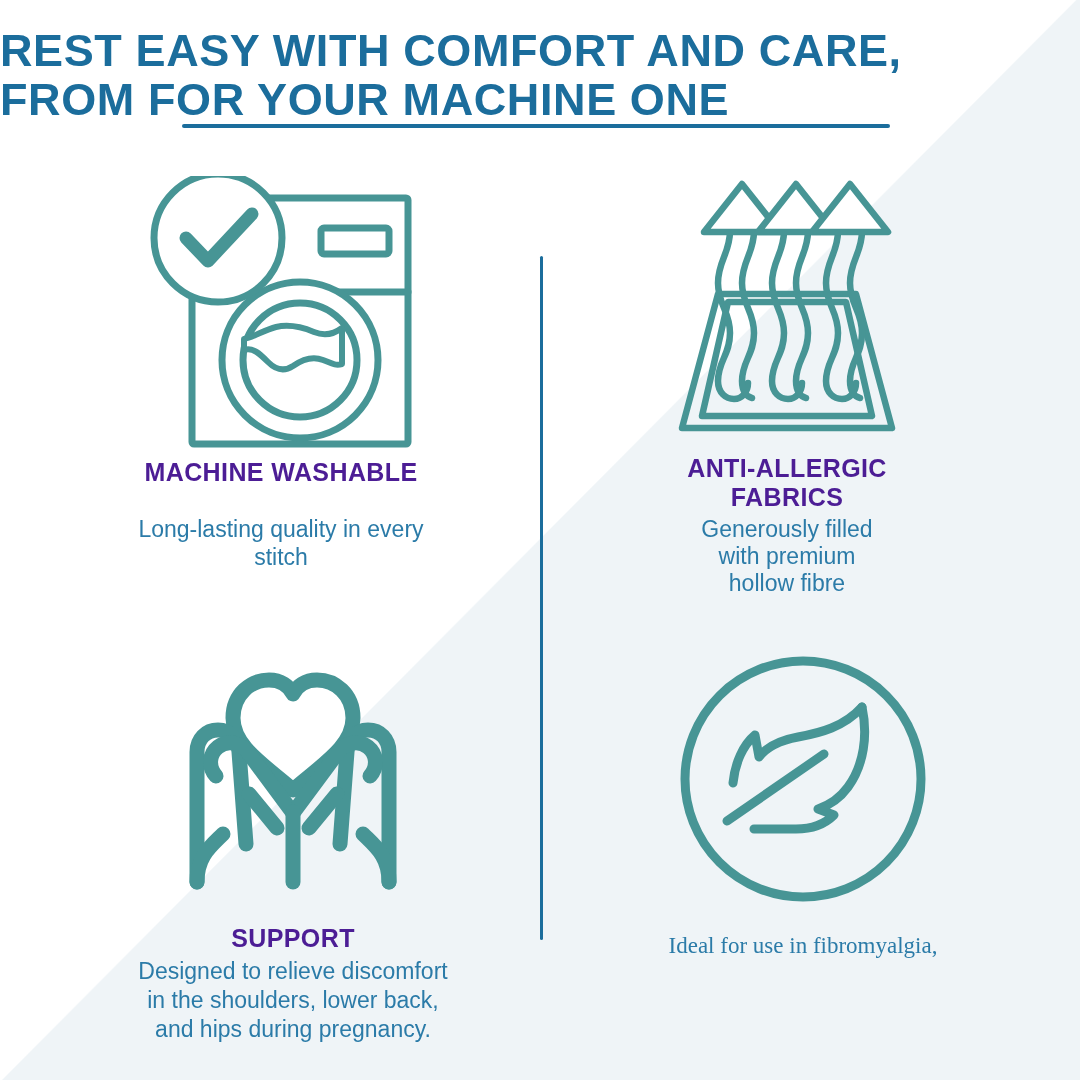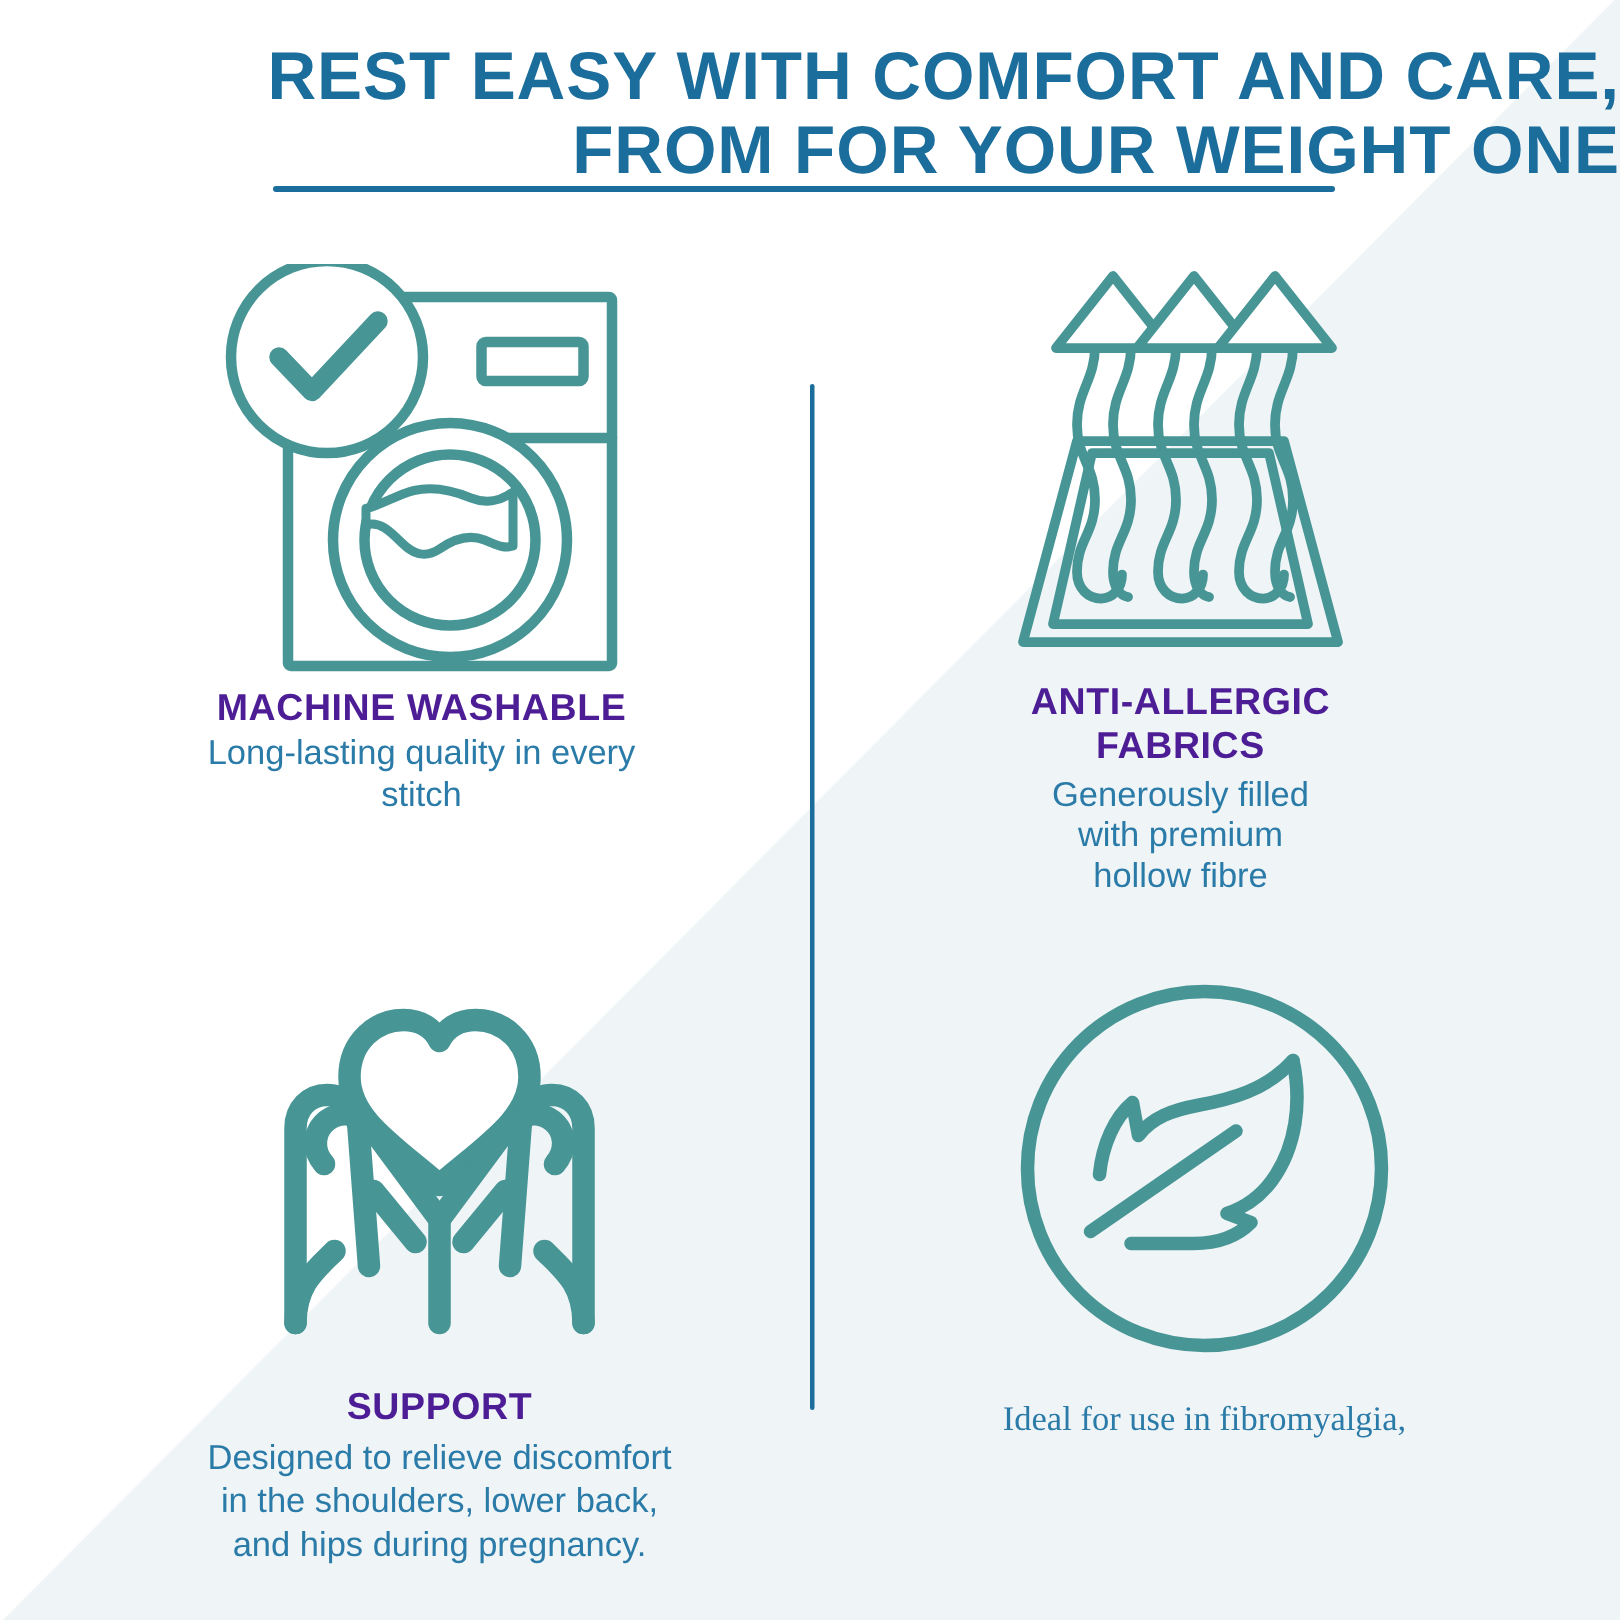--- a/index.html
+++ b/index.html
@@ -38,21 +38,21 @@
     width: 1080px;
     height: 1080px;
   }
 
   
   #headline-block {
     position: absolute;
     left: 0;
     top: 26px;
     width: 1080px;
-    text-align: right;
+    text-align: left;
   }
   .headline-line {
     display: block;
     color: #1b6d9c;
     font-size: 45px;
     font-weight: bold;
     letter-spacing: 0.6px;
     line-height: 49px;
     white-space: nowrap;
   }
@@ -104,21 +104,21 @@
     font-size: 23px;
     line-height: 28px;
     text-align: center;
     font-weight: normal;
   }
 
   
   #feature-machine-washable { left: 46px;  top: 176px;  width: 470px; }
   #feature-machine-washable .icon-wrap { height: 272px; }
   #feature-machine-washable .feature-title { margin-top: 10px; }
-  #feature-machine-washable .feature-desc  { }
+  #feature-machine-washable .feature-desc  { margin-top: 28px; }
 
   #feature-anti-allergic { left: 552px; top: 176px; width: 470px; }
   #feature-anti-allergic .icon-wrap { height: 272px; }
   #feature-anti-allergic .feature-title { margin-top: 6px; }
   #feature-anti-allergic .feature-desc  { margin-top: 4px; line-height: 27px; }
 
   #feature-support { left: 58px; top: 638px; width: 470px; }
   #feature-support .icon-wrap { height: 272px; }
   #feature-support .feature-title { margin-top: 14px; }
   #feature-support .feature-desc  { margin-top: 4px; line-height: 29px; }
@@ -134,21 +134,21 @@
 <body>
 
 <div id="page">
 
   <div id="bg-wedge"></div>
 
   <div id="content">
 
     <div id="headline-block">
       <span class="headline-line">REST EASY WITH COMFORT AND CARE,</span>
-      <span class="headline-line">FROM FOR YOUR WEIGHT ONE</span>
+      <span class="headline-line">FROM FOR YOUR MACHINE ONE</span>
     </div>
     <div id="headline-rule"></div>
 
     <div id="column-divider"></div>
 
     <div class="feature" id="feature-machine-washable">
       <div class="icon-wrap">
         <svg class="icon-svg" width="272" height="272" viewBox="0 0 272 272" fill="none" stroke="#479595" stroke-width="7" stroke-linecap="round" stroke-linejoin="round">
 
           <rect x="47" y="22" width="216" height="246" rx="2" fill="#ffffff" stroke="#479595" stroke-width="7"></rect>

